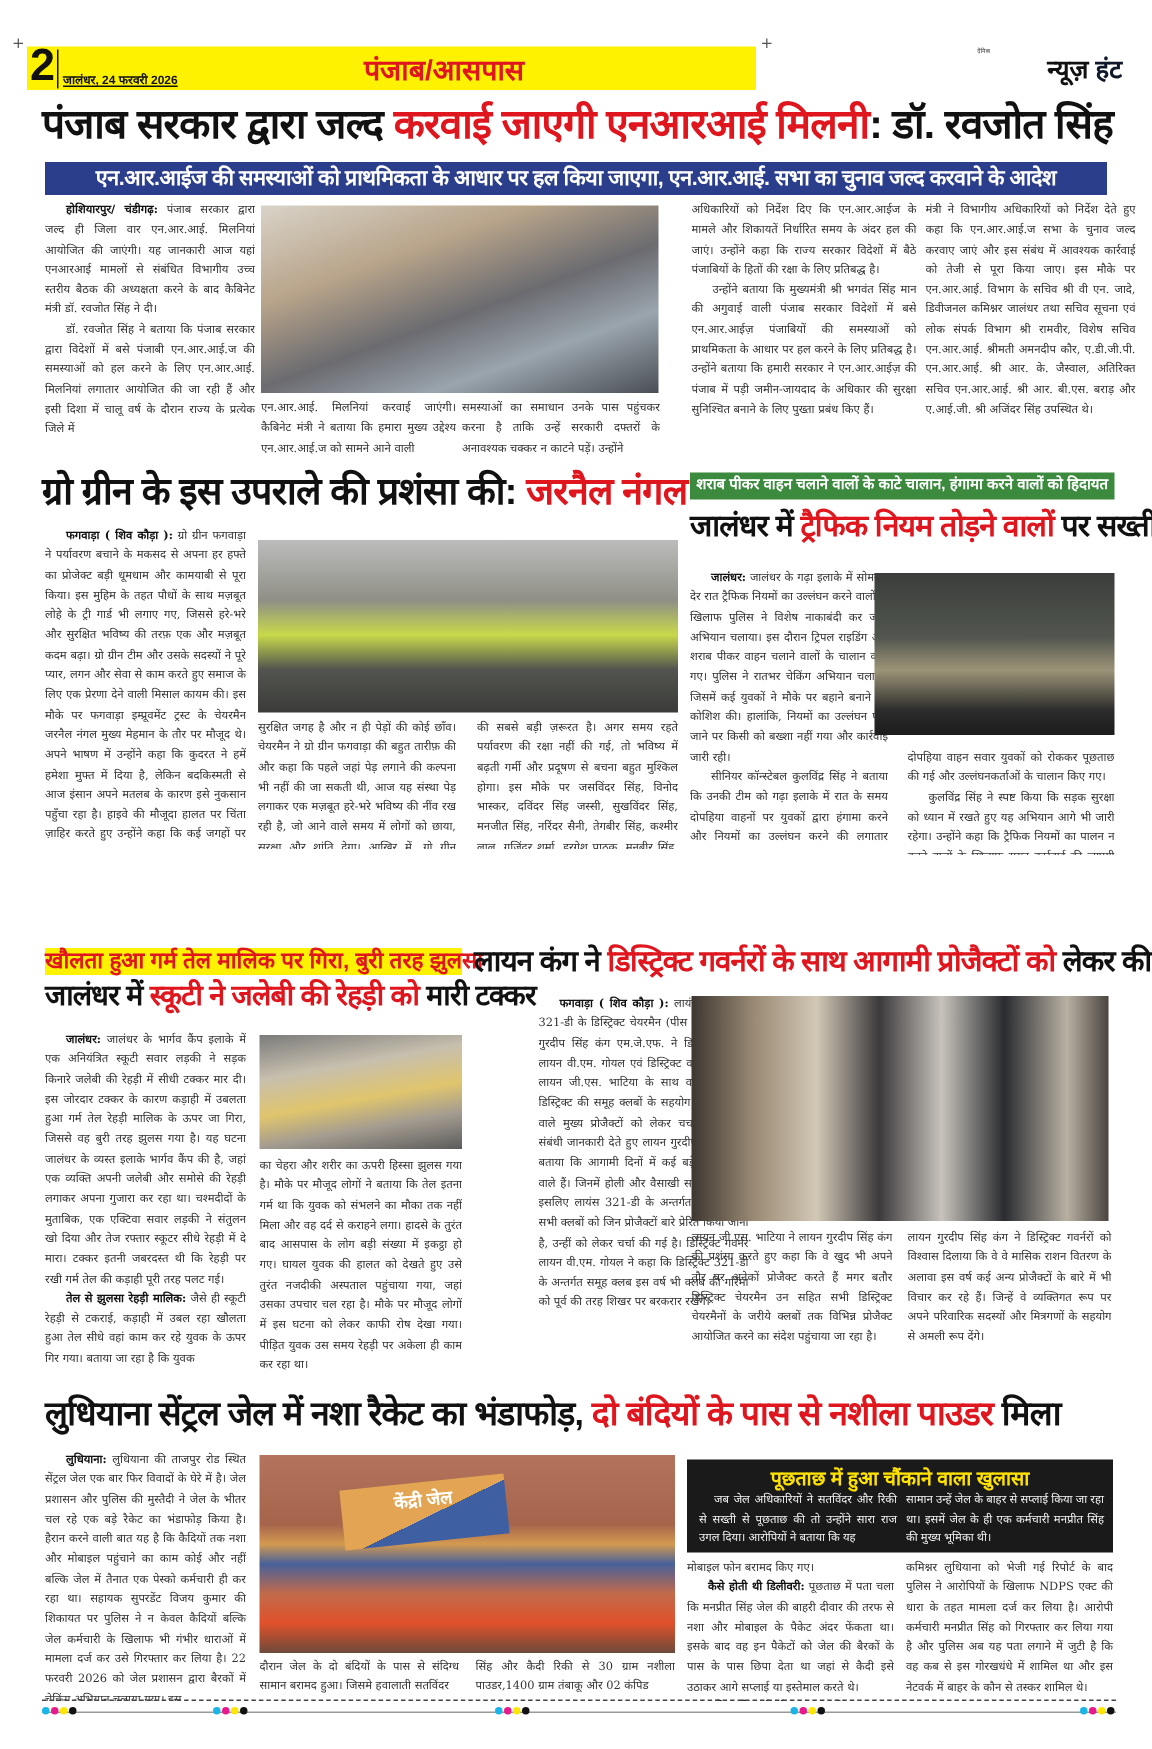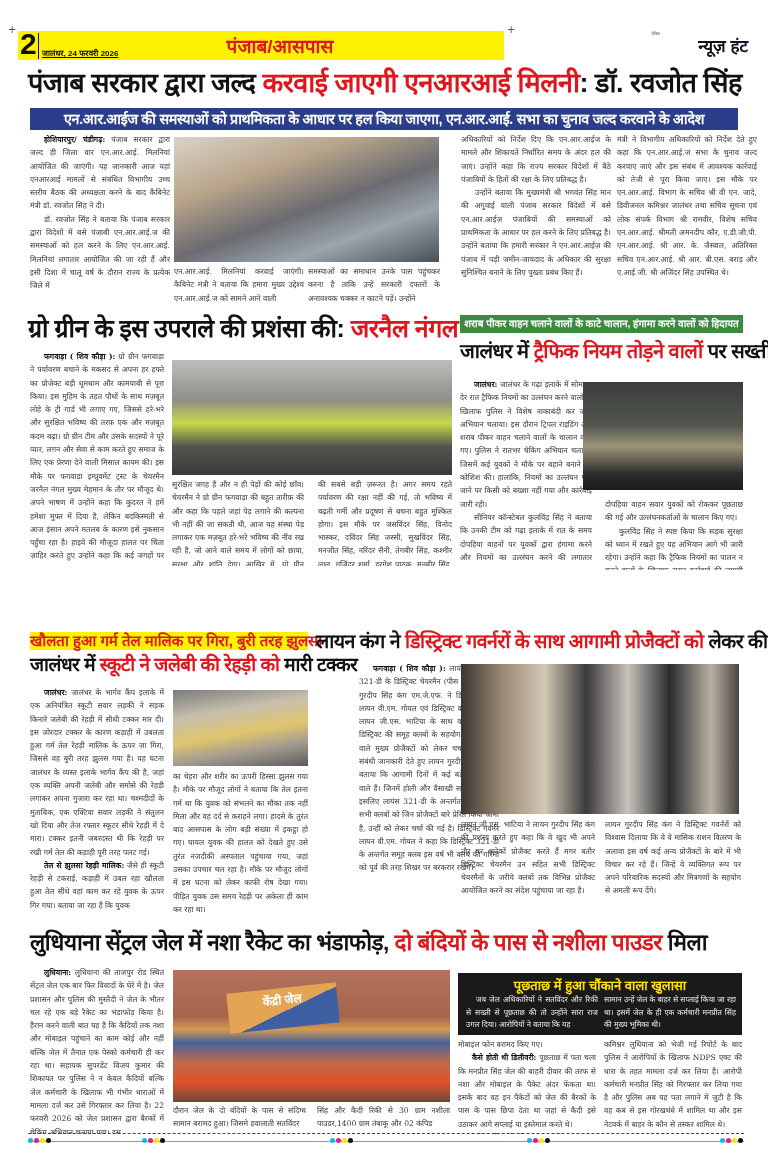--- a/index.html
+++ b/index.html
@@ -7,21 +7,21 @@
   body { font-family: "DejaVu Serif", serif; color: #222; position: relative; }
 
   .page { position: absolute; left: 0; top: 0; width: 768px; height: 1166px; }
 
   .crop-mark { position: absolute; font-family: "DejaVu Sans", sans-serif; font-size: 10px; color: #555; }
 
   .yellow-bar { position: absolute; left: 18px; top: 31px; width: 486px; height: 29px; background: #fff200; }
   .page-num { position: absolute; left: 20px; top: 28px; font-family: "Liberation Sans", sans-serif; font-weight: bold; font-size: 30px; color: #111; line-height: 32px; }
   .page-num-rule { position: absolute; left: 38px; top: 33px; width: 1px; height: 26px; background: #111; }
   .dateline { position: absolute; left: 42px; top: 47px; font-family: "Liberation Sans", sans-serif; font-weight: bold; font-size: 8px; color: #111; text-decoration: underline; }
-  .section-title { position: absolute; left: 200px; top: 33px; width: 160px; text-align: center; font-family: "Liberation Sans", sans-serif; font-weight: bold; font-size: 19px; color: #e0161e; }
+  .section-title { position: absolute; left: 216px; top: 33px; width: 160px; text-align: center; font-family: "Liberation Sans", sans-serif; font-weight: bold; font-size: 19px; color: #e0161e; }
   .brand { position: absolute; right: 20px; top: 34px; font-family: "Liberation Sans", sans-serif; font-weight: bold; font-size: 17px; }
   .brand .b1 { color: #111; }
   .brand .b2 { color: #0f172a; }
   .brand-small { position: absolute; right: 108px; top: 31px; font-size: 4px; color: #333; font-family: "Liberation Sans", sans-serif; }
 
   
   .hl { position: absolute; font-family: "Liberation Sans", sans-serif; font-weight: bold; color: #111; white-space: nowrap; letter-spacing: -0.5px; }
   .hl .red { color: #e0161e; }
 
   .blue-bar { position: absolute; left: 30px; top: 108px; width: 708px; height: 22px; background: #2b3e8c; color: #fff; font-family: "Liberation Sans", sans-serif; font-weight: bold; font-size: 14.3px; text-align: center; line-height: 22px; white-space: nowrap; letter-spacing: -0.3px; }

